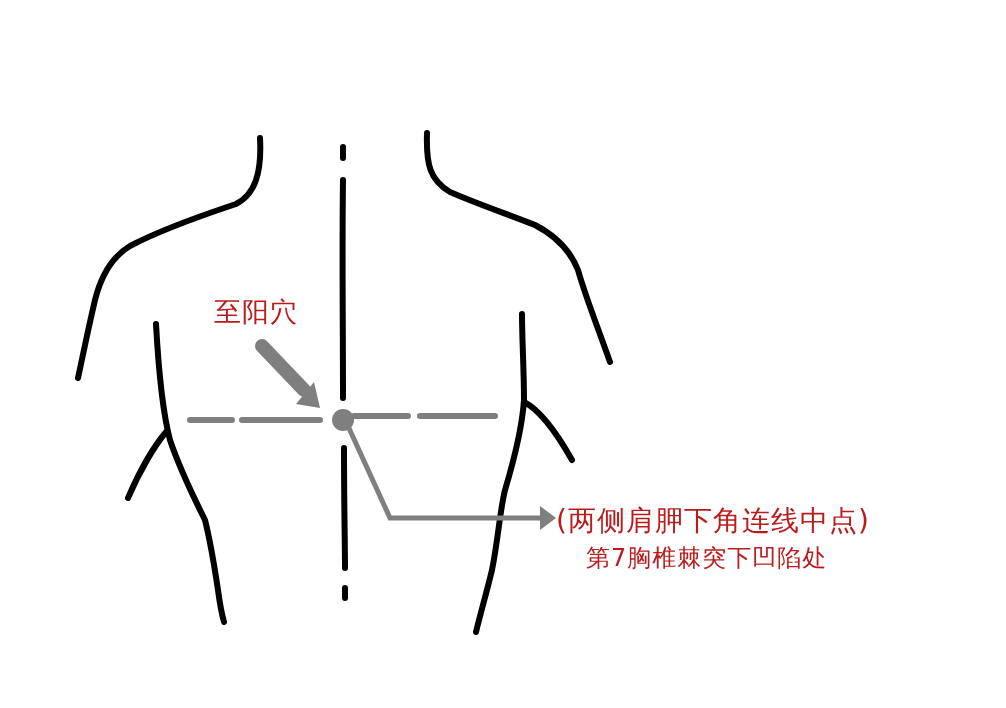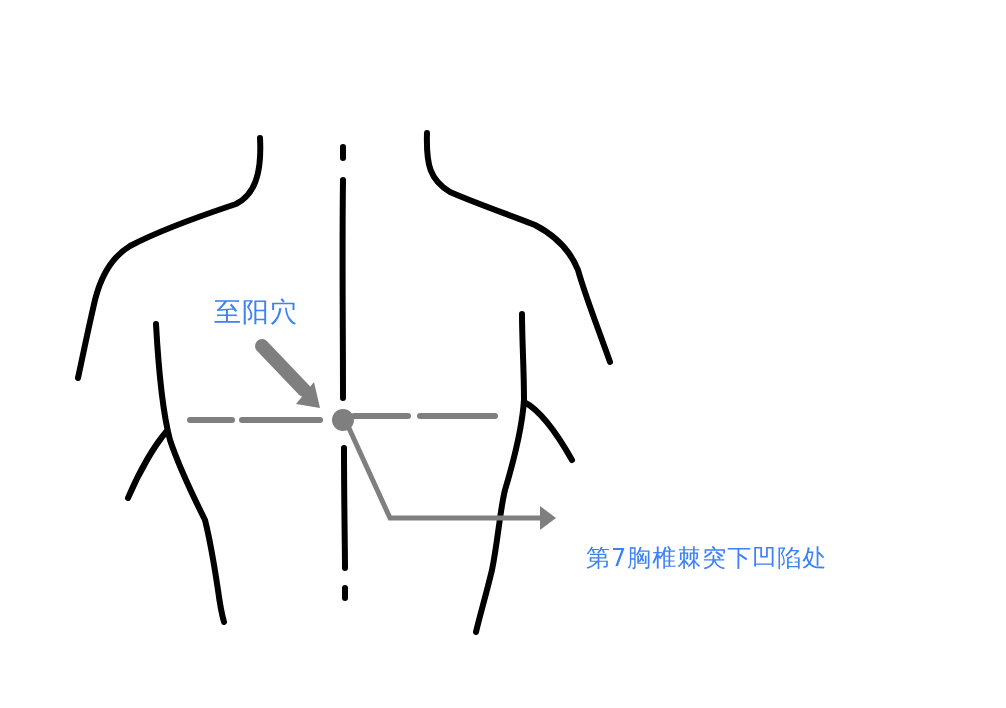--- a/index.html
+++ b/index.html
@@ -2,21 +2,21 @@
 <html><head>
   <meta charset="utf-8">
   <style>
     html, body { margin: 0; padding: 0; background: #ffffff; }
     body { width: 1006px; height: 708px; position: relative; overflow: hidden; }
     .canvas { position: absolute; left: 0; top: 0; width: 1006px; height: 708px; }
     svg { position: absolute; left: 0; top: 0; }
     .label {
       position: absolute;
       font-family: "DejaVu Sans", "Liberation Sans", sans-serif;
-      color: #3b82f6;
+      color: #b91c1c;
       white-space: nowrap;
       text-align: right;
     }
     .point-label { left: 214px; top: 294px; font-size: 27px; letter-spacing: 1px; }
     .desc-line1 { left: 556px; top: 502px; font-size: 28px; letter-spacing: 1px; }
     .desc-line2 { left: 586px; top: 542px; font-size: 24px; letter-spacing: 1px; }
   </style>
 </head>
 <body>
 
@@ -56,14 +56,15 @@
 
     <g>
       <path d="M262,346 L304,390" stroke="#7f7f7f" stroke-width="14" stroke-linecap="round" fill="none"></path>
       <polygon fill="#7f7f7f" points="296,404 320,408 314,382"></polygon>
     </g>
 
     <circle cx="343" cy="420" r="11" fill="#7f7f7f"></circle>
   </svg>
 
   <div class="label point-label">至阳穴</div>
+  <div class="label desc-line1">(两侧肩胛下角连线中点)</div>
   <div class="label desc-line2">第7胸椎棘突下凹陷处</div>
 </div>
 
 </body></html>

